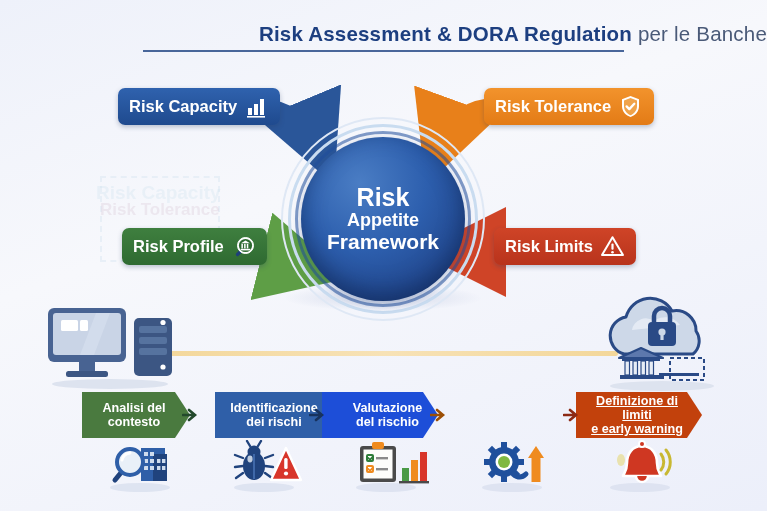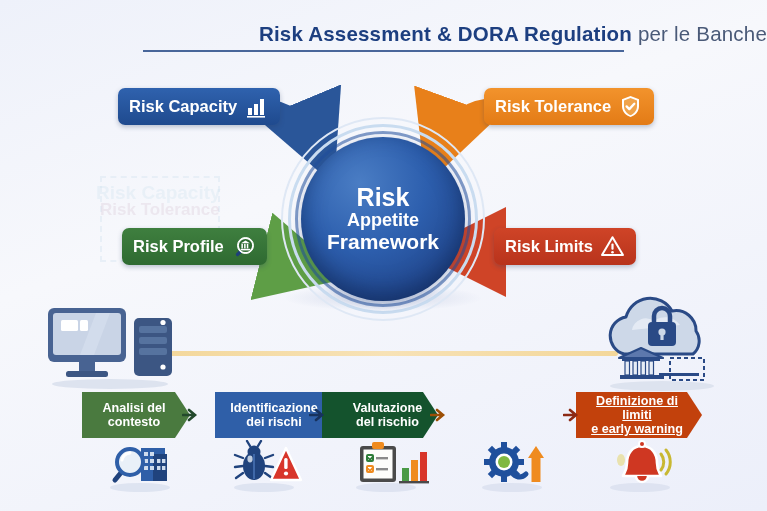--- a/index.html
+++ b/index.html
@@ -240,21 +240,21 @@
         <div>Analisi del</div>
         <div>contesto</div>
       </div>
     </div>
     <div class="chev" style="left:110px; width:122px; background:#2f5fa8;margin-left:23px;">
       <div>
         <div>Identificazione</div>
         <div>dei rischi</div>
       </div>
     </div>
-    <div class="chev" style="left:240px; width:116px; background:#14532d;padding-left:31px;">
+    <div class="chev" style="left:240px; width:116px; background:#1d4ed8;padding-left:31px;">
       <div>
         <div>Valutazione</div>
         <div>del rischio</div>
       </div>
     </div>
     <div class="chev" style="left:494px; width:126px; background:#c2410c;text-decoration:underline;">
       <div>
         <div>Definizione di limiti</div>
         <div>e early warning</div>
       </div>

